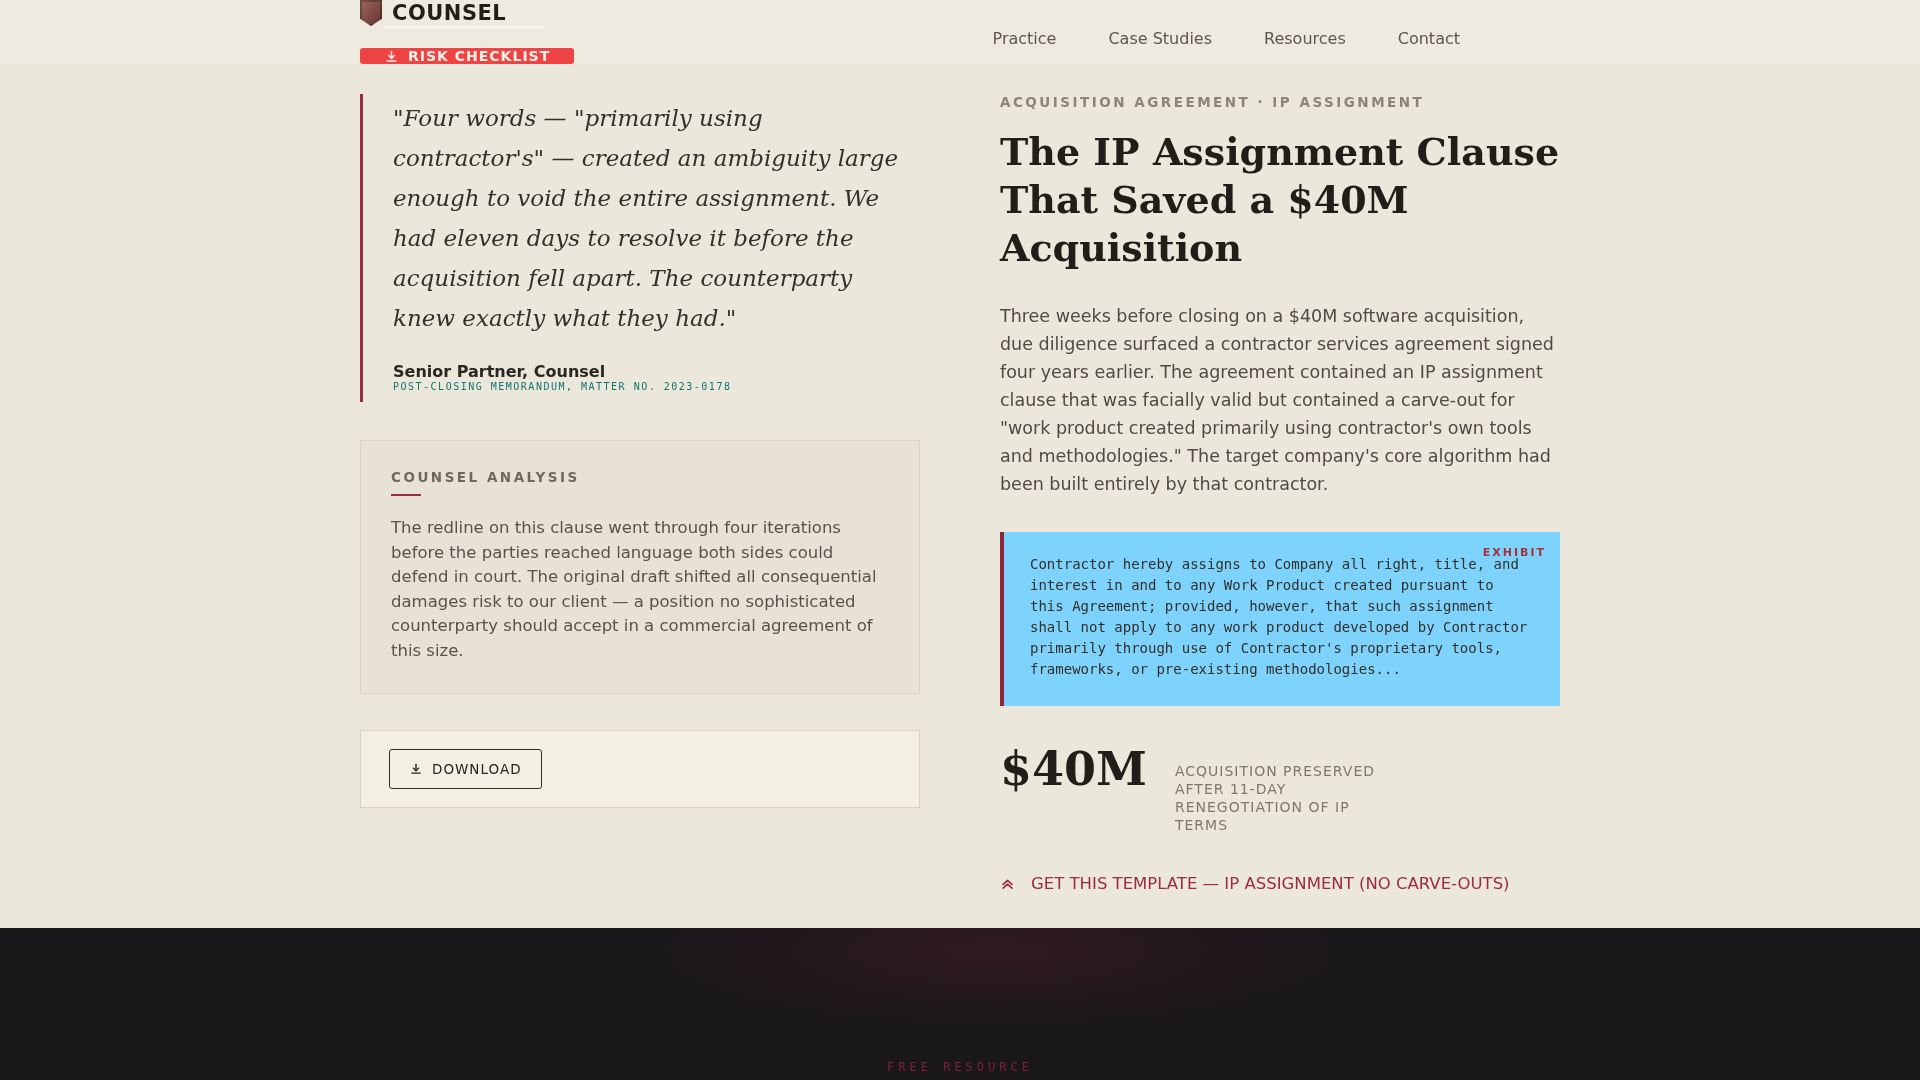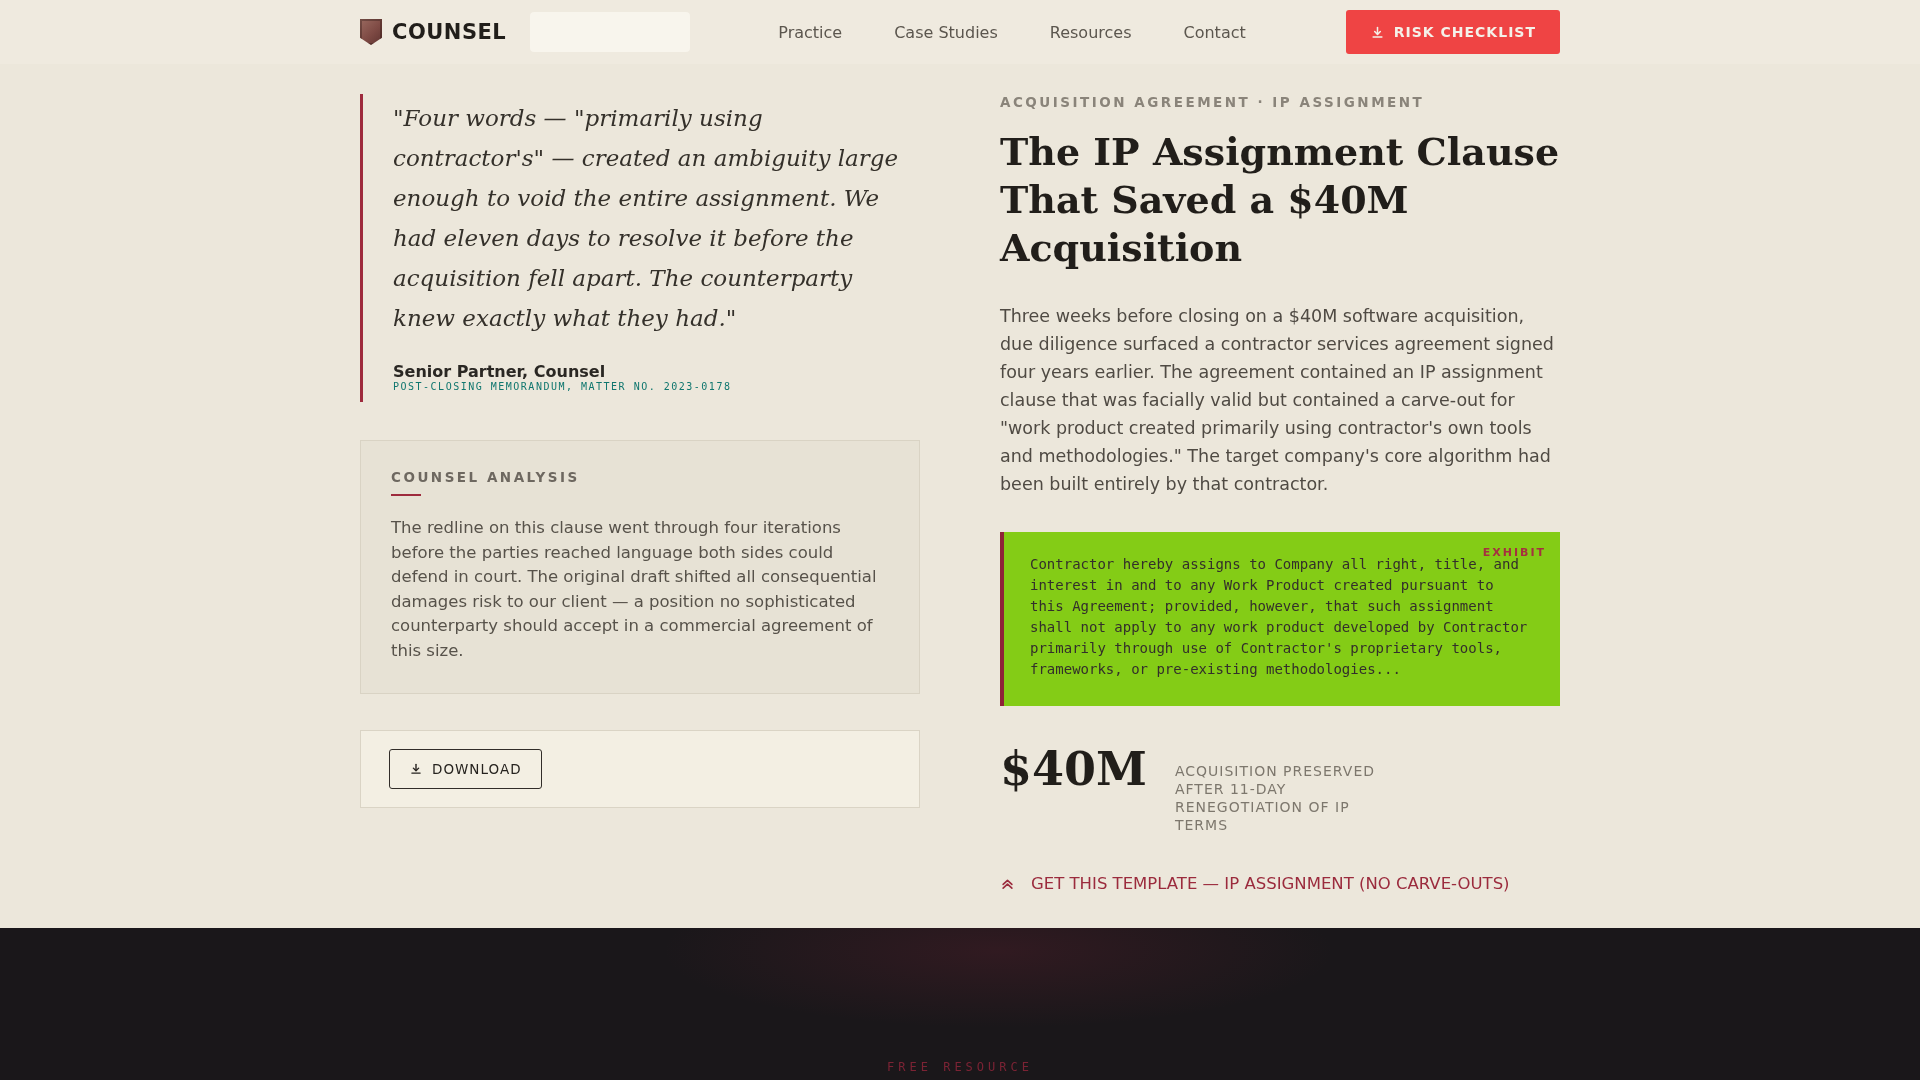--- a/index.html
+++ b/index.html
@@ -7,21 +7,21 @@
   body {
     font-family:"DejaVu Sans", sans-serif;
     background:#ece7db;
     color:#2a2723;
     display:flex; flex-direction:column;
   }
   
   header { height:64px; flex:0 0 64px; background:#efeadf; }
   .nav-inner {
     width:1200px; height:100%; margin:0 auto;
-    display:flex; align-items:center;
+    display:flex; align-items:flex-start;flex-direction:column;
   }
   .brand { display:flex; align-items:center; gap:10px; cursor:pointer; }
   .shield {
     width:22px; height:26px;
     background:linear-gradient(135deg,#9a6a60 0%,#7e4a44 55%,#5e3330 100%);
     clip-path:polygon(0 0,100% 0,100% 72%,50% 100%,0 72%);
     box-shadow:inset 0 0 0 2px rgba(40,20,18,.35);
   }
   .brand-name { font-size:21px; font-weight:bold; letter-spacing:.5px; color:#211e1a; }
   .nav-glow {
@@ -86,21 +86,21 @@
   
   .eyebrow { font-size:13.5px; font-weight:bold; letter-spacing:2.5px; color:#8a847a; }
   h1 {
     margin-top:18px;
     font-family:"DejaVu Serif", serif;
     font-size:38px; line-height:48px; font-weight:bold; color:#211e1a;
   }
   .intro { margin-top:30px; font-size:17.5px; line-height:28px; color:#4f4a43; }
   .exhibit {
     position:relative; margin-top:34px;
-    background:#84cc16; border-left:4px solid #8e2438;
+    background:#7dd3fc; border-left:4px solid #8e2438;
     padding:22px 26px 26px;
   }
   .exhibit-label {
     position:absolute; top:14px; right:14px;
     font-size:11px; font-weight:bold; letter-spacing:2px; color:#a5313f;
   }
   .exhibit-text {
     font-family:"DejaVu Sans Mono", monospace;
     font-size:14px; line-height:21px; color:#332f2b;
   }

